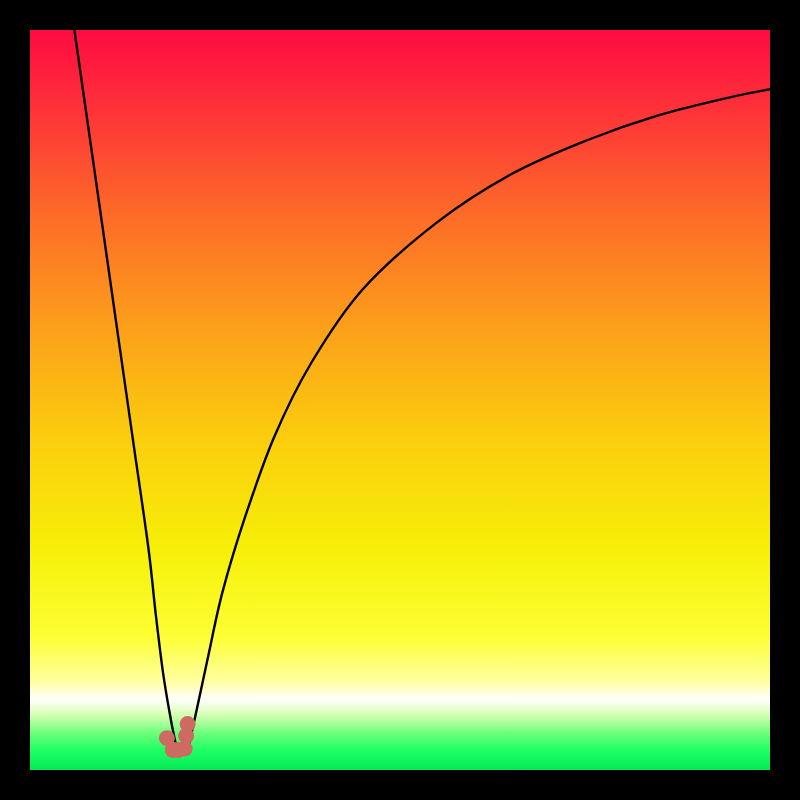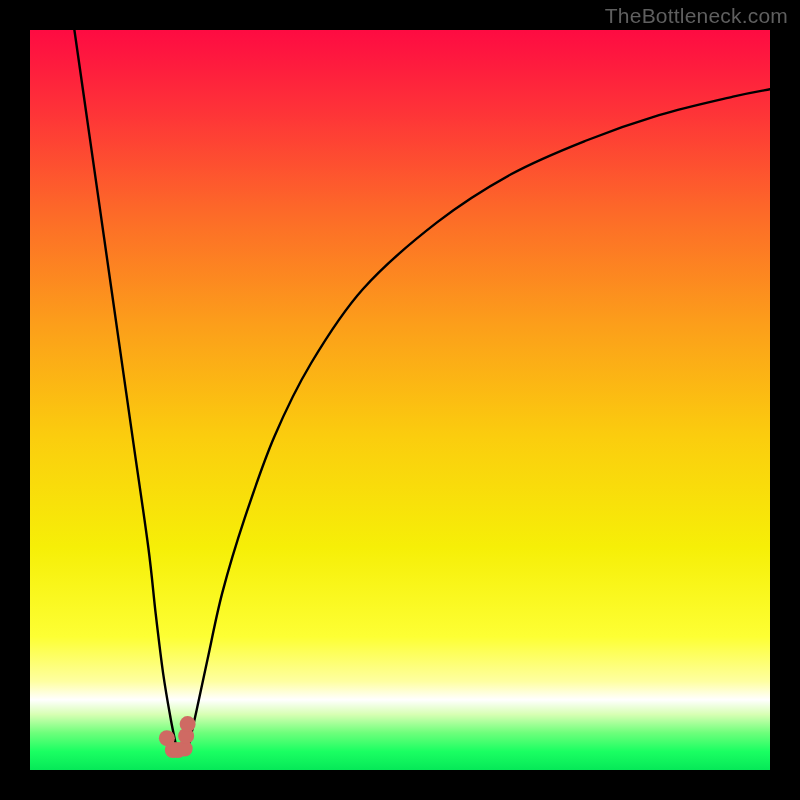--- a/index.html
+++ b/index.html
@@ -81,14 +81,13 @@
       <g id="markers">
           <circle cx="136.90" cy="708.18" r="8" fill="#cf6a63"></circle>
           <circle cx="142.82" cy="720.02" r="8" fill="#cf6a63"></circle>
           <circle cx="148.00" cy="720.02" r="8" fill="#cf6a63"></circle>
           <circle cx="154.66" cy="718.54" r="8" fill="#cf6a63"></circle>
           <circle cx="156.14" cy="705.96" r="8" fill="#cf6a63"></circle>
           <circle cx="157.62" cy="694.12" r="8" fill="#cf6a63"></circle>
         </g>
     </svg>
   </div>
-  <div class="watermark">TheBottleneck.com</div>
 </div>
 
 </body></html>

